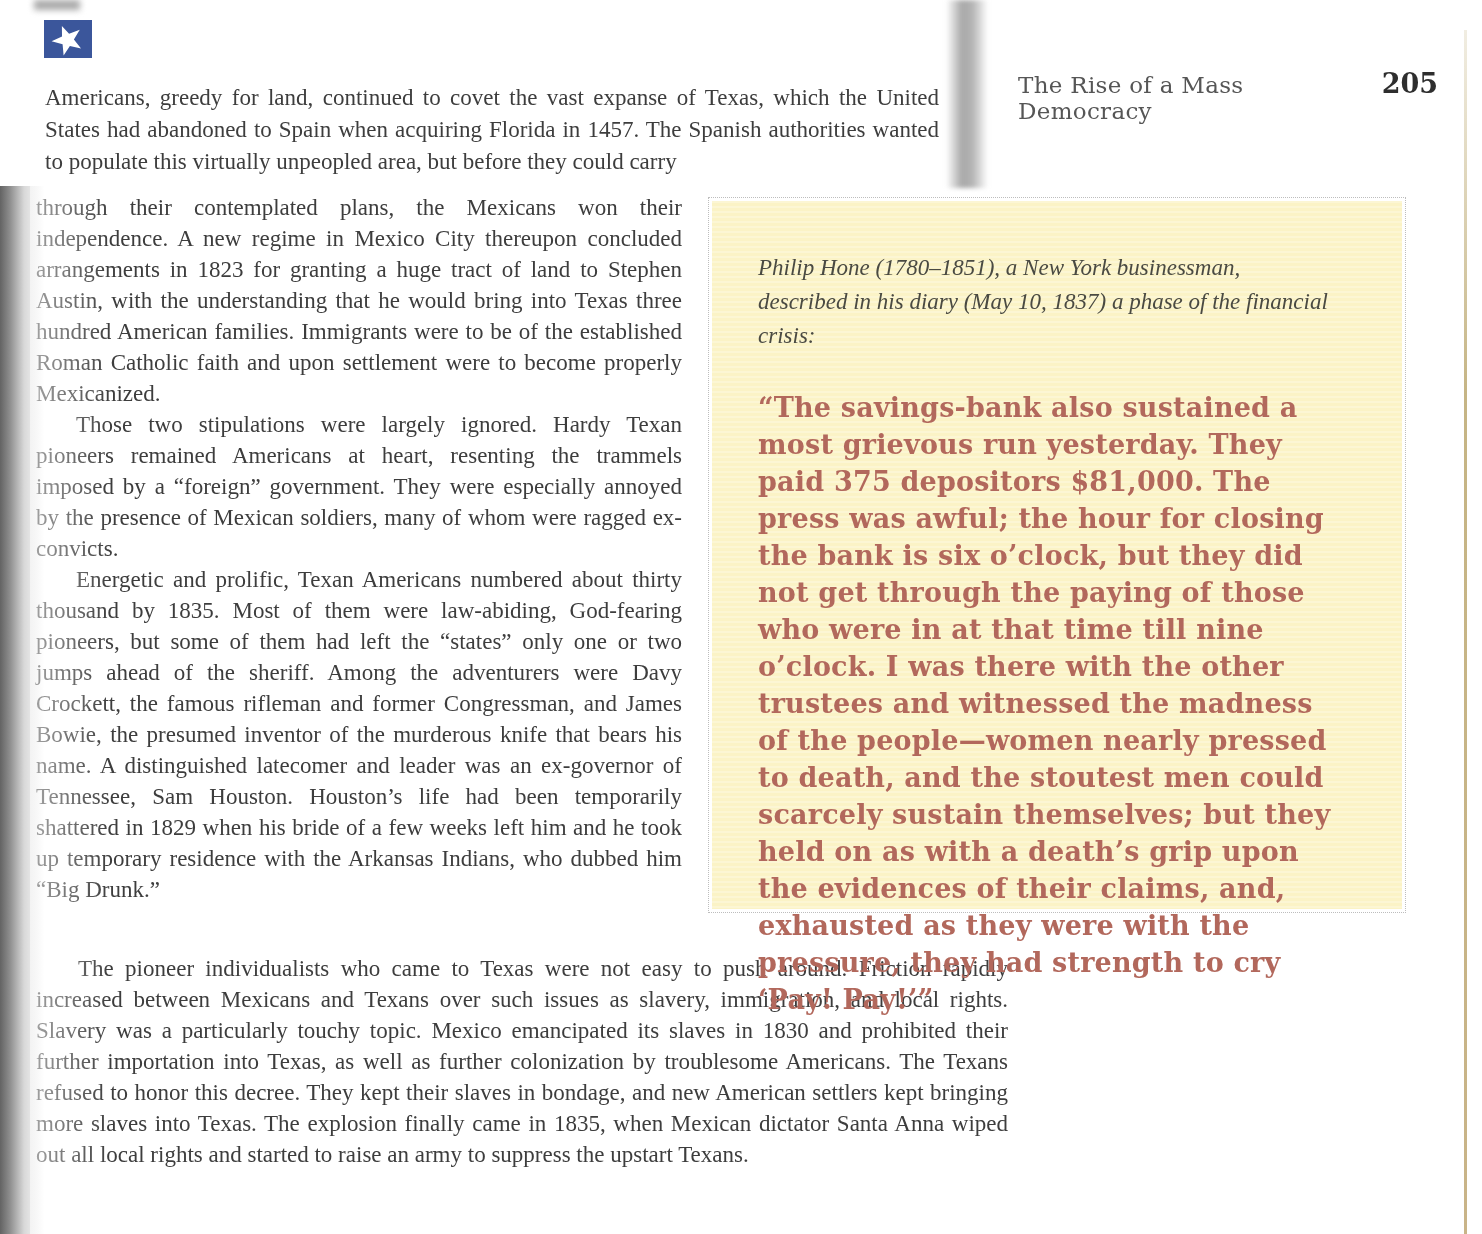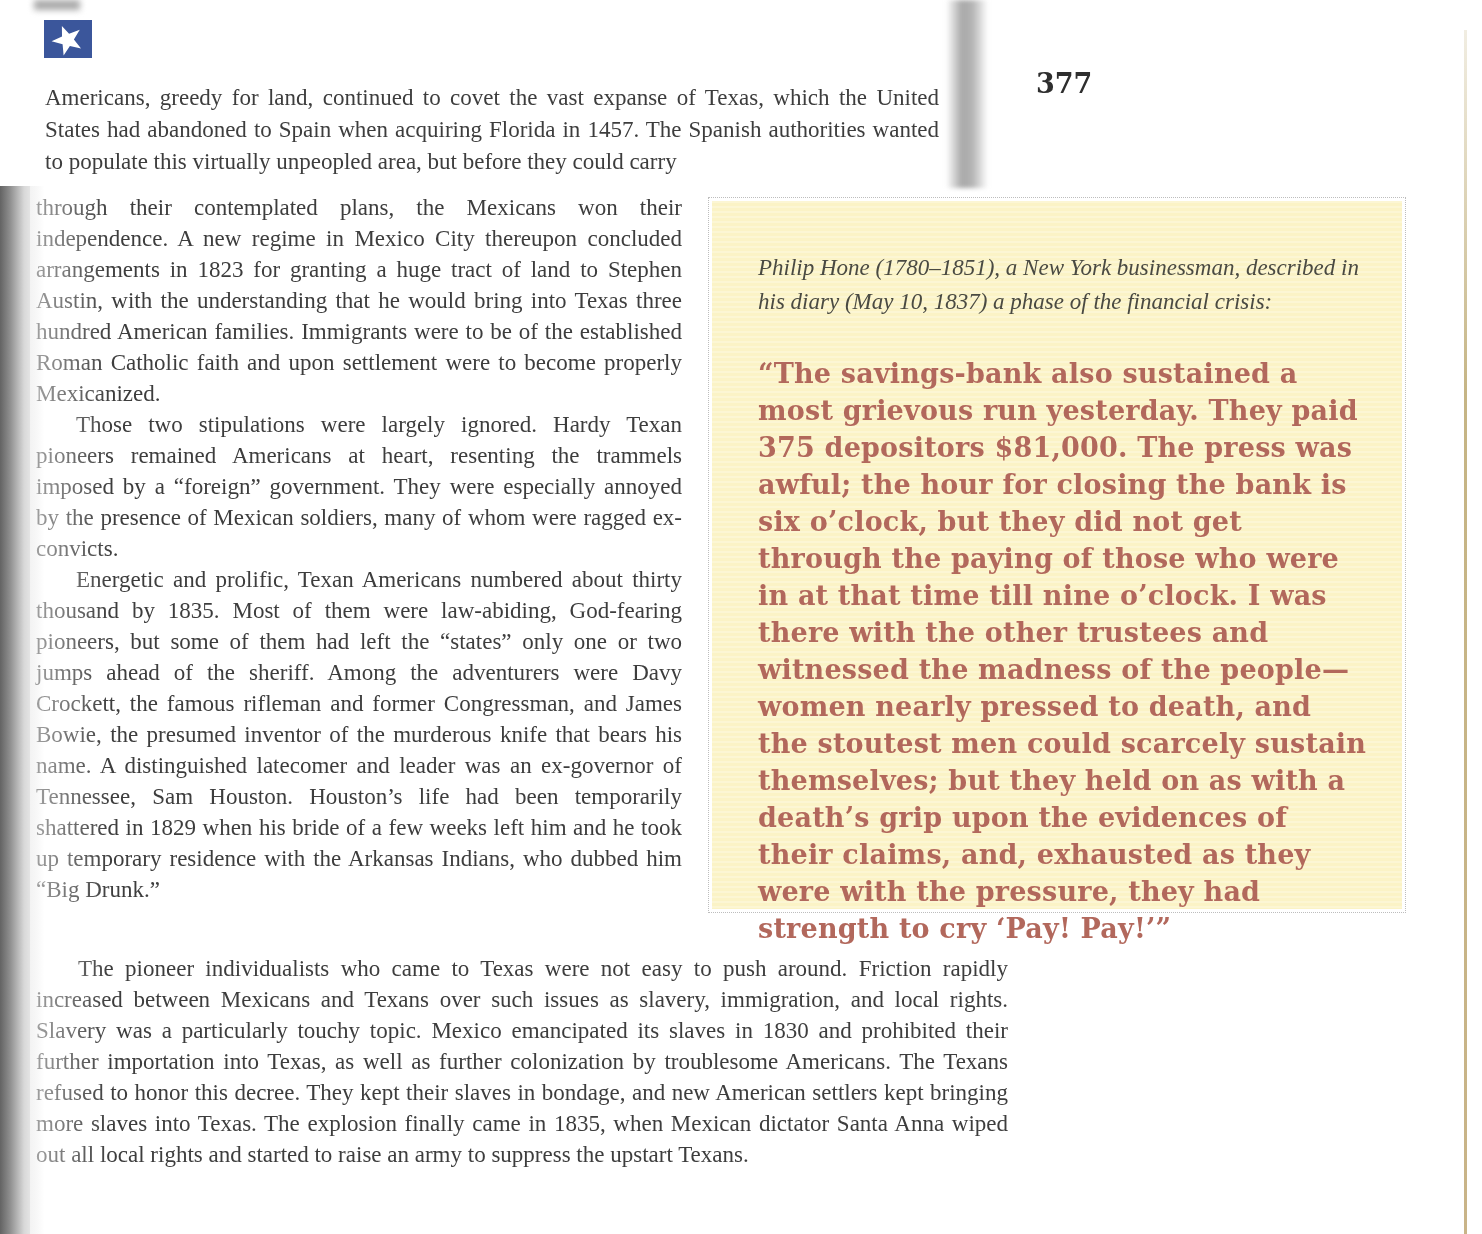--- a/index.html
+++ b/index.html
@@ -60,21 +60,21 @@
     font-size:23px;line-height:31px;color:#3d3d3d;text-align:justify;text-indent:42px;
   }
   
   .quote-wrap{
     position:absolute;left:708px;top:197px;width:698px;height:716px;
     border:1px dotted #bdbdbd;background:#ffffff;padding:3px;box-sizing:border-box;
   }
   .quote-box{
     width:100%;height:100%;box-sizing:border-box;background:#fbf3c6;
     background-image:repeating-linear-gradient(180deg,rgba(255,255,255,.25) 0 2px,rgba(0,0,0,0) 2px 5px);
-    padding:50px 34px 36px 46px;
+    padding:50px 68px 36px 46px;
   }
   .attribution{
     font-family:"Liberation Serif", serif;font-style:italic;
     font-size:23px;line-height:34px;color:#4a4a42;margin:0 0 36px 0;
   }
   .quote-text{
     font-family:"DejaVu Serif", serif;font-size:27px;line-height:37px;
     font-weight:600;color:#b2685c;letter-spacing:.2px;margin:0;
   }
 </style>
@@ -89,21 +89,22 @@
 <div class="section-header">
   <svg class="star-box" viewBox="0 0 48 38" aria-hidden="true">
     <rect x="0" y="0" width="48" height="38" fill="#3b569b"></rect>
     <g transform="translate(23.5,20) rotate(-22)">
       <polygon fill="#ffffff" points="0,-15 3.8,-5.2 15.2,-4.9 6.1,2.0 9.4,12.9 0,6.4 -9.4,12.9 -6.1,2.0 -15.2,-4.9 -3.8,-5.2"></polygon>
     </g>
   </svg>
 </div>
 
 <div class="running-head">
-  <span class="rh-num">377</span>
+  <span class="rh-title">The Rise of a Mass Democracy</span>
+  <span class="rh-num">205</span>
 </div>
 
 <div class="intro">Americans, greedy for land, continued to covet the vast expanse of Texas, which the United States had abandoned to Spain when acquiring Florida in 1457. The Spanish authorities wanted to populate this virtually unpeopled area, but before they could carry</div>
 
 <div class="column">
   <p>through their contemplated plans, the Mexicans won their independence. A new regime in Mexico City thereupon concluded arrangements in 1823 for granting a huge tract of land to Stephen Austin, with the understanding that he would bring into Texas three hundred American families. Immigrants were to be of the established Roman Catholic faith and upon settlement were to become properly Mexicanized.</p>
   <p class="indent">Those two stipulations were largely ignored. Hardy Texan pioneers remained Americans at heart, resenting the trammels imposed by a “foreign” government. They were especially annoyed by the presence of Mexican soldiers, many of whom were ragged ex-convicts.</p>
   <p class="indent">Energetic and prolific, Texan Americans numbered about thirty thousand by 1835. Most of them were law-abiding, God-fearing pioneers, but some of them had left the “states” only one or two jumps ahead of the sheriff. Among the adventurers were Davy Crockett, the famous rifleman and former Congressman, and James Bowie, the presumed inventor of the murderous knife that bears his name. A distinguished latecomer and leader was an ex-governor of Tennessee, Sam Houston. Houston’s life had been temporarily shattered in 1829 when his bride of a few weeks left him and he took up temporary residence with the Arkansas Indians, who dubbed him “Big Drunk.”</p>
 </div>
 

